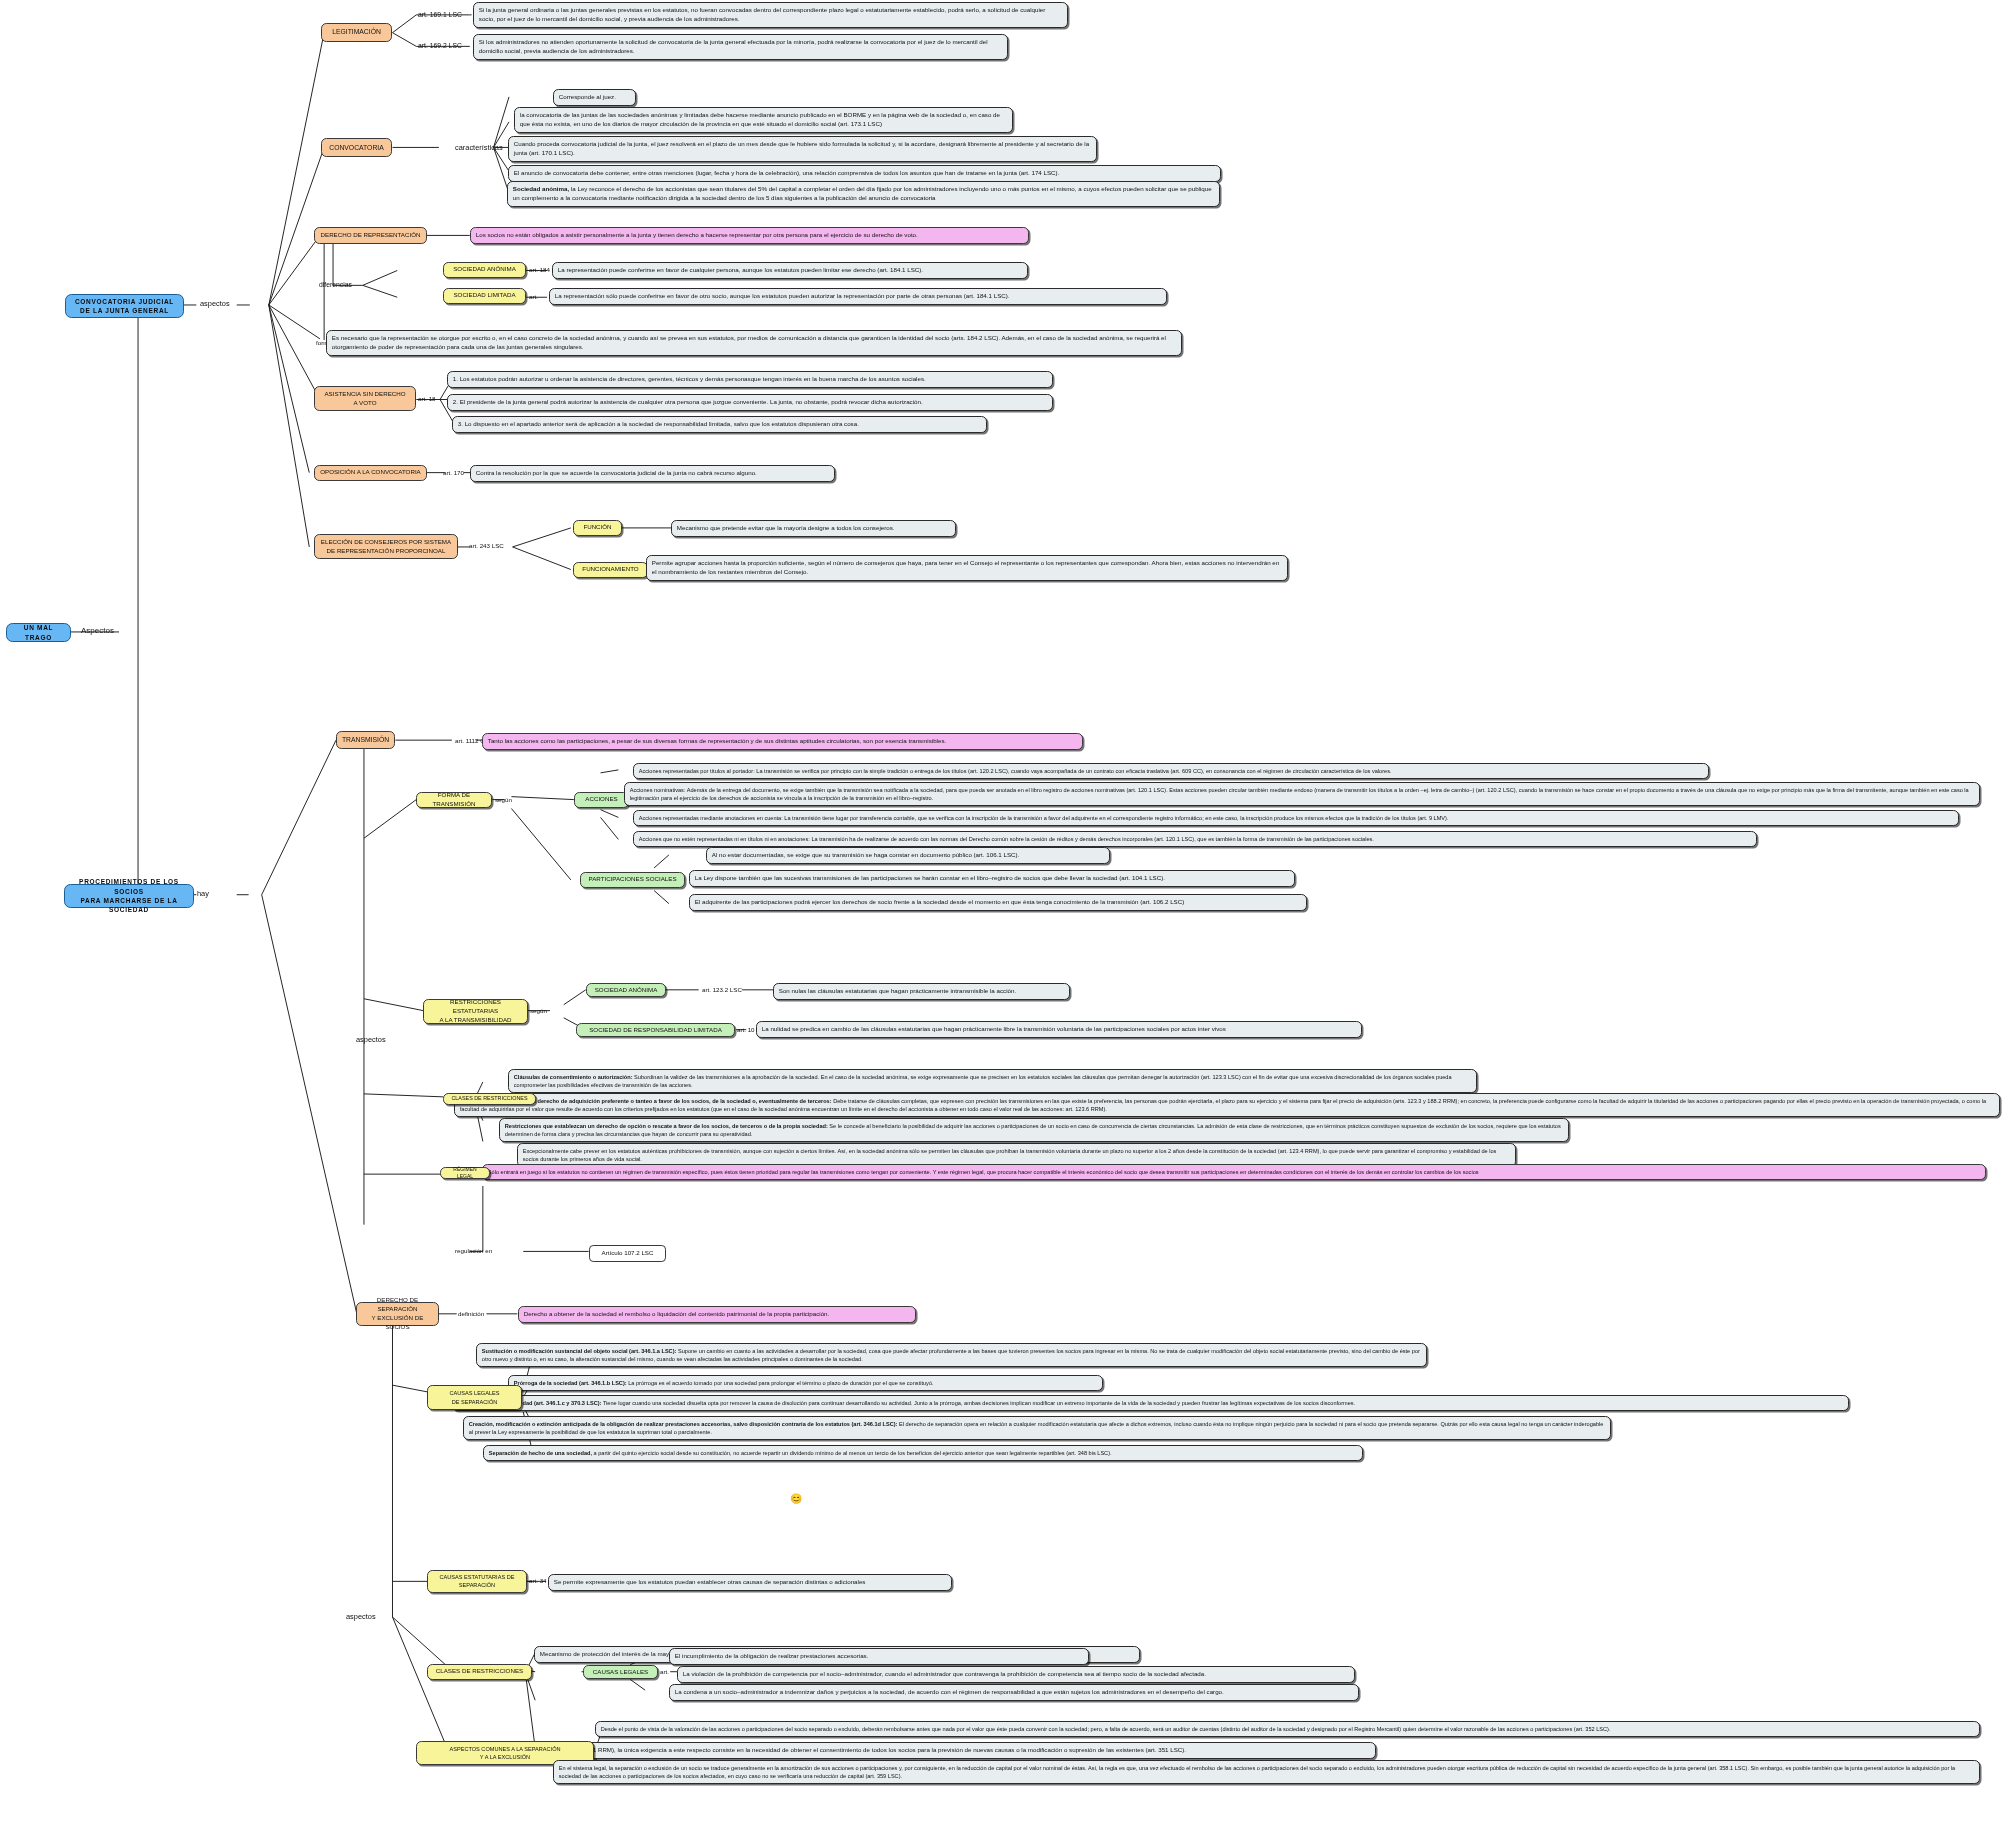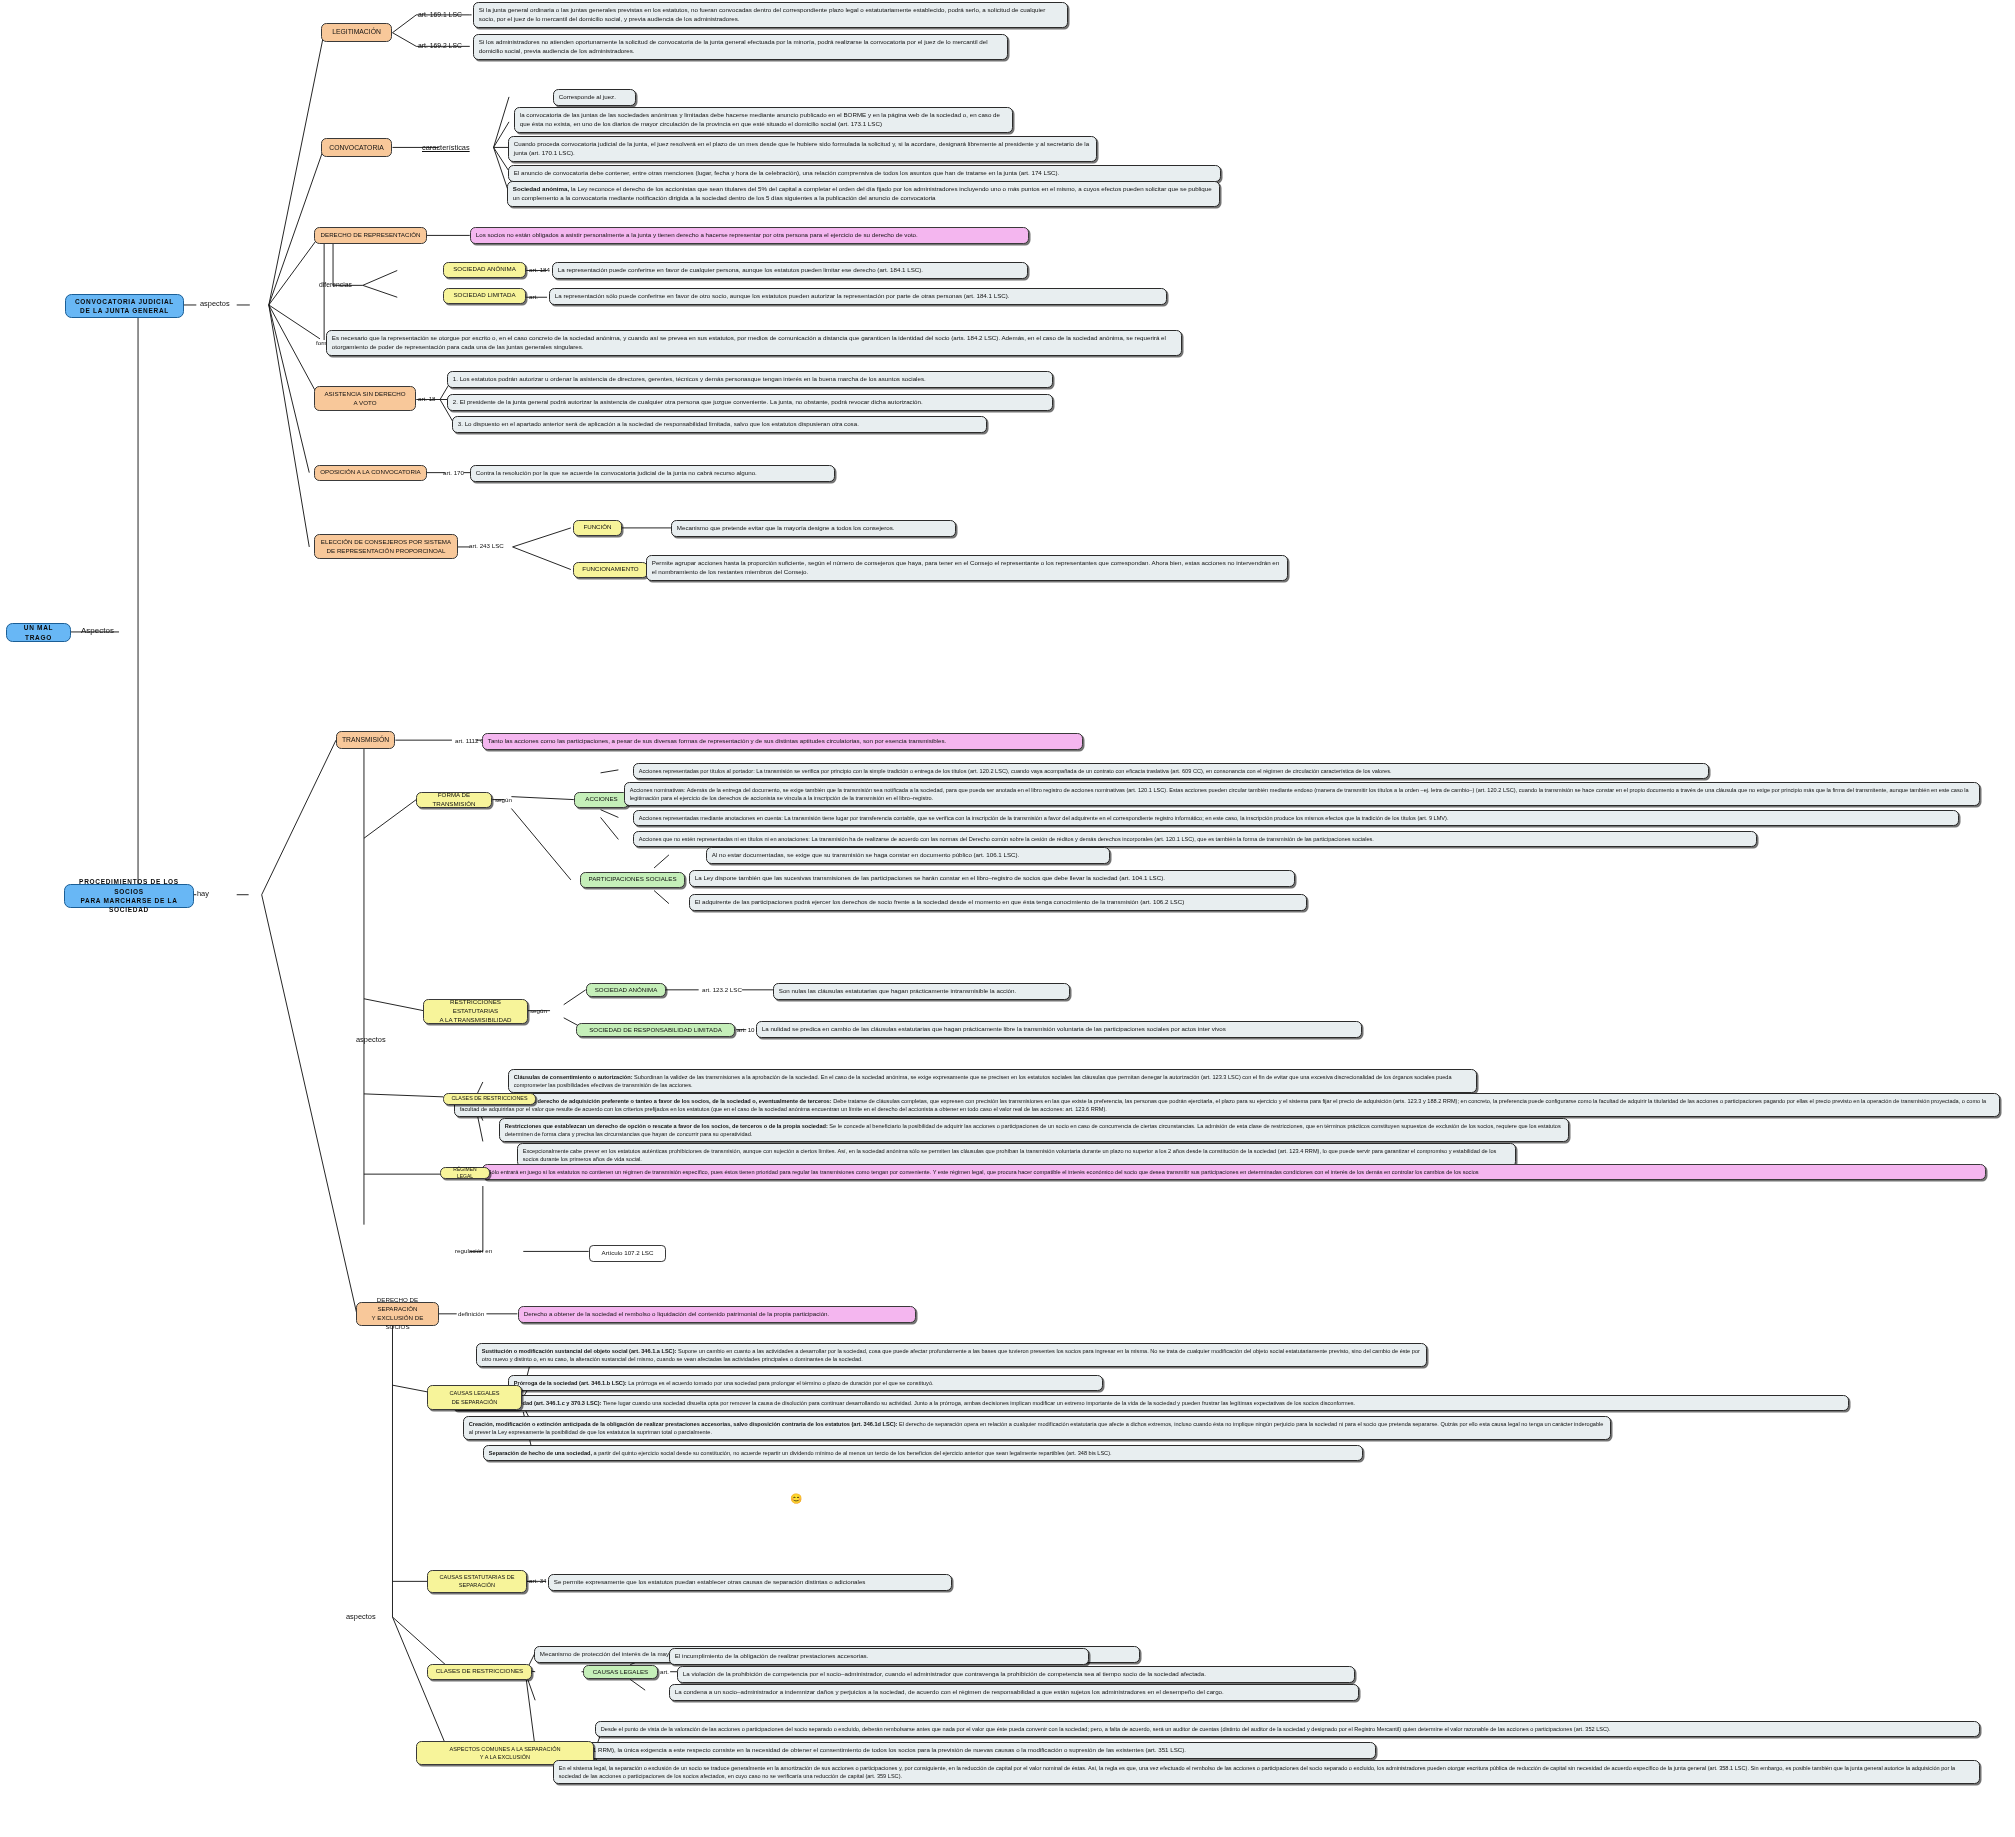--- a/index.html
+++ b/index.html
@@ -182,21 +182,21 @@
 <div class="bx grey sh f10" style="left:473px;top:1.8px;width:595px;">
   <span>Si la junta general ordinaria o las juntas generales previstas en los estatutos, no fueran convocadas dentro del correspondiente plazo legal o estatutariamente establecido, podrá serlo, a solicitud de cualquier socio, por el juez de lo mercantil del domicilio social, y previa audiencia de los administradores.</span>
 </div>
 <div class="bx grey sh f10" style="left:473px;top:34px;width:535px;">
   <span>Si los administradores no atienden oportunamente la solicitud de convocatoria de la junta general efectuada por la minoría, podrá realizarse la convocatoria por el juez de lo mercantil del domicilio social, previa audiencia de los administradores.</span>
 </div>
 
 <div class="bx orange f11" style="left:321px;top:138px;width:71px;height:19px;display:flex;align-items:center;justify-content:center;">
   <span>CONVOCATORIA</span>
 </div>
-<div class="lbl f12" style="left:422px;top:143px;text-decoration:underline;">características</div>
+<div class="lbl f12" style="left:455px;top:143px;">características</div>
 
 <div class="bx grey sh f10" style="left:553px;top:89px;width:83px;">
   <span>Corresponde al juez.</span>
 </div>
 <div class="bx grey sh f10" style="left:514px;top:107px;width:499px;">
   <span>la convocatoria de las juntas de las sociedades anónimas y limitadas debe hacerse mediante anuncio publicado en el BORME y en la página web de la sociedad o, en caso de que ésta no exista, en uno de los diarios de mayor circulación de la provincia en que esté situado el domicilio social (art. 173.1 LSC)</span>
 </div>
 <div class="bx grey sh f10" style="left:508px;top:136px;width:589px;">
   <span>Cuando proceda convocatoria judicial de la junta, el juez resolverá en el plazo de un mes desde que le hubiere sido formulada la solicitud y, si la acordare, designará libremente al presidente y al secretario de la junta (art. 170.1 LSC).</span>
 </div>

